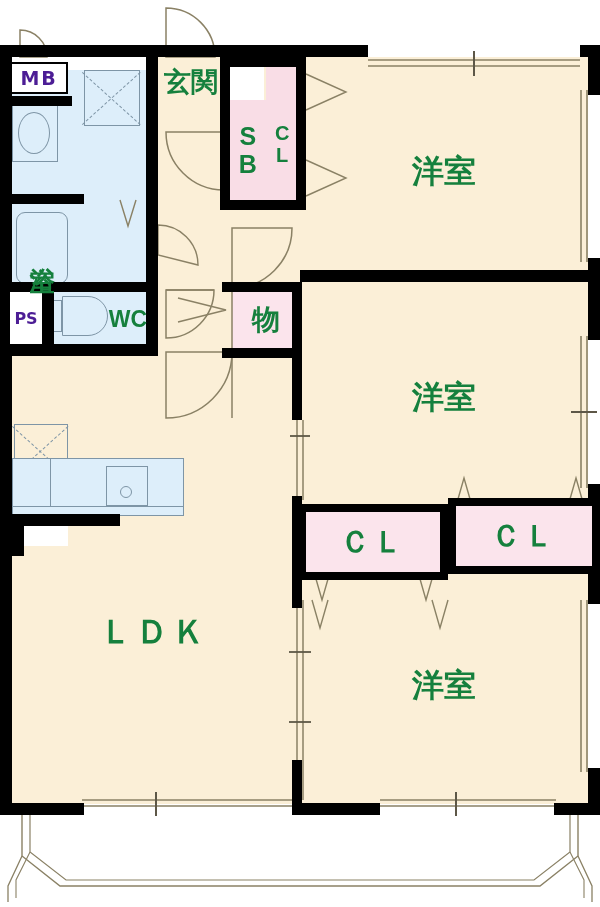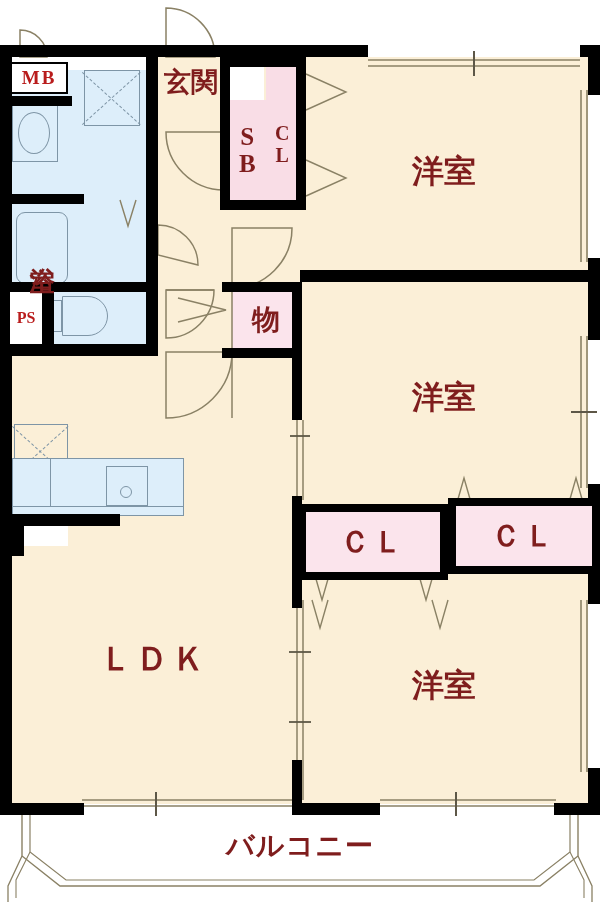--- a/index.html
+++ b/index.html
@@ -16,34 +16,34 @@
   .room{background:#fbefd7;}
   .wet{background:#ddeefa;}
   .closet{background:#f9dde6;}
   .closet-lt{background:#fbe4ec;}
   .white{background:#ffffff;}
   
   .wall{background:#000000;}
   
   .lab{
     display:flex;align-items:center;justify-content:center;
-    color:#7f1d1d;line-height:1.02;text-align:center;
+    color:#15803d;line-height:1.02;text-align:center;
     white-space:pre;
-    font-family:Liberation Serif, serif;
+    font-family:Liberation Sans, sans-serif;
   }
   .lab-jp{font-weight:700;}
   .lab-lat{font-weight:700;letter-spacing:.10em;}
   .lab-vert{
     writing-mode:vertical-rl;text-orientation:upright;
     display:flex;align-items:center;justify-content:center;
   }
   .boxlabel{
     background:#ffffff;border:2px solid #000;
     display:flex;align-items:center;justify-content:center;
-    font-weight:700;color:#b91c1c;font-family:Liberation Serif, serif;
+    font-weight:700;color:#4c1d95;
   }
   
   .fx{border:1.4px solid #7e95a6;box-sizing:border-box;}
   .fx-r{border-radius:50%/50%;}
   .xbox{position:relative;}
   .xbox:before,.xbox:after{
     content:"";position:absolute;left:-1px;top:50%;width:144%;height:0;
     border-top:1.4px dashed #7e95a6;transform-origin:center;
   }
   .xbox:before{transform:translate(-15%,0) rotate(42deg);}
@@ -213,36 +213,36 @@
 
   <div class="abs white" style="left:230px;top:67px;width:34px;height:33px;"></div>
 
   <div class="abs boxlabel lab-lat" style="left:10px;top:62px;width:58px;height:32px;font-size:19px;">MB</div>
 
   <div class="abs boxlabel lab-lat" style="left:8px;top:290px;width:36px;height:56px;font-size:16px;flex-direction:column;letter-spacing:0;">PS</div>
 
 
   <div class="abs lab lab-jp lab-vert" style="left:18px;top:208px;width:48px;height:80px;font-size:25px;">浴室</div>
 
+  <div class="abs lab lab-lat" style="left:108px;top:292px;width:40px;height:56px;font-size:23px;flex-direction:column;letter-spacing:0;line-height:.95;">WC</div>
 
   <div class="abs lab lab-jp" style="left:160px;top:62px;width:62px;height:42px;font-size:27px;">玄関</div>
 
   <div class="abs lab lab-lat lab-vert" style="left:230px;top:104px;width:34px;height:92px;font-size:25px;letter-spacing:0;">SB</div>
 
   <div class="abs lab lab-lat lab-vert" style="left:268px;top:106px;width:28px;height:76px;font-size:20px;letter-spacing:0;">CL</div>
 
   <div class="abs lab lab-jp" style="left:234px;top:296px;width:64px;height:48px;font-size:28px;">物</div>
 
   <div class="abs lab lab-jp" style="left:382px;top:148px;width:124px;height:46px;font-size:32px;">洋室</div>
 
   <div class="abs lab lab-jp" style="left:382px;top:374px;width:124px;height:46px;font-size:32px;">洋室</div>
 
   <div class="abs lab lab-jp" style="left:382px;top:662px;width:124px;height:46px;font-size:32px;">洋室</div>
 
-  <div class="abs lab lab-lat" style="left:82px;top:638px;width:144px;height:44px;font-size:33px;">ＬＤＫ</div>
+  <div class="abs lab lab-lat" style="left:82px;top:610px;width:144px;height:44px;font-size:33px;">ＬＤＫ</div>
 
   <div class="abs lab lab-lat" style="left:306px;top:516px;width:134px;height:52px;font-size:30px;">ＣＬ</div>
 
   <div class="abs lab lab-lat" style="left:456px;top:510px;width:136px;height:52px;font-size:30px;">ＣＬ</div>
 
-  <div class="abs lab lab-jp" style="left:190px;top:826px;width:220px;height:40px;font-size:28px;letter-spacing:.04em;">バルコニー</div>
 
 </div>
 
 </body></html>

